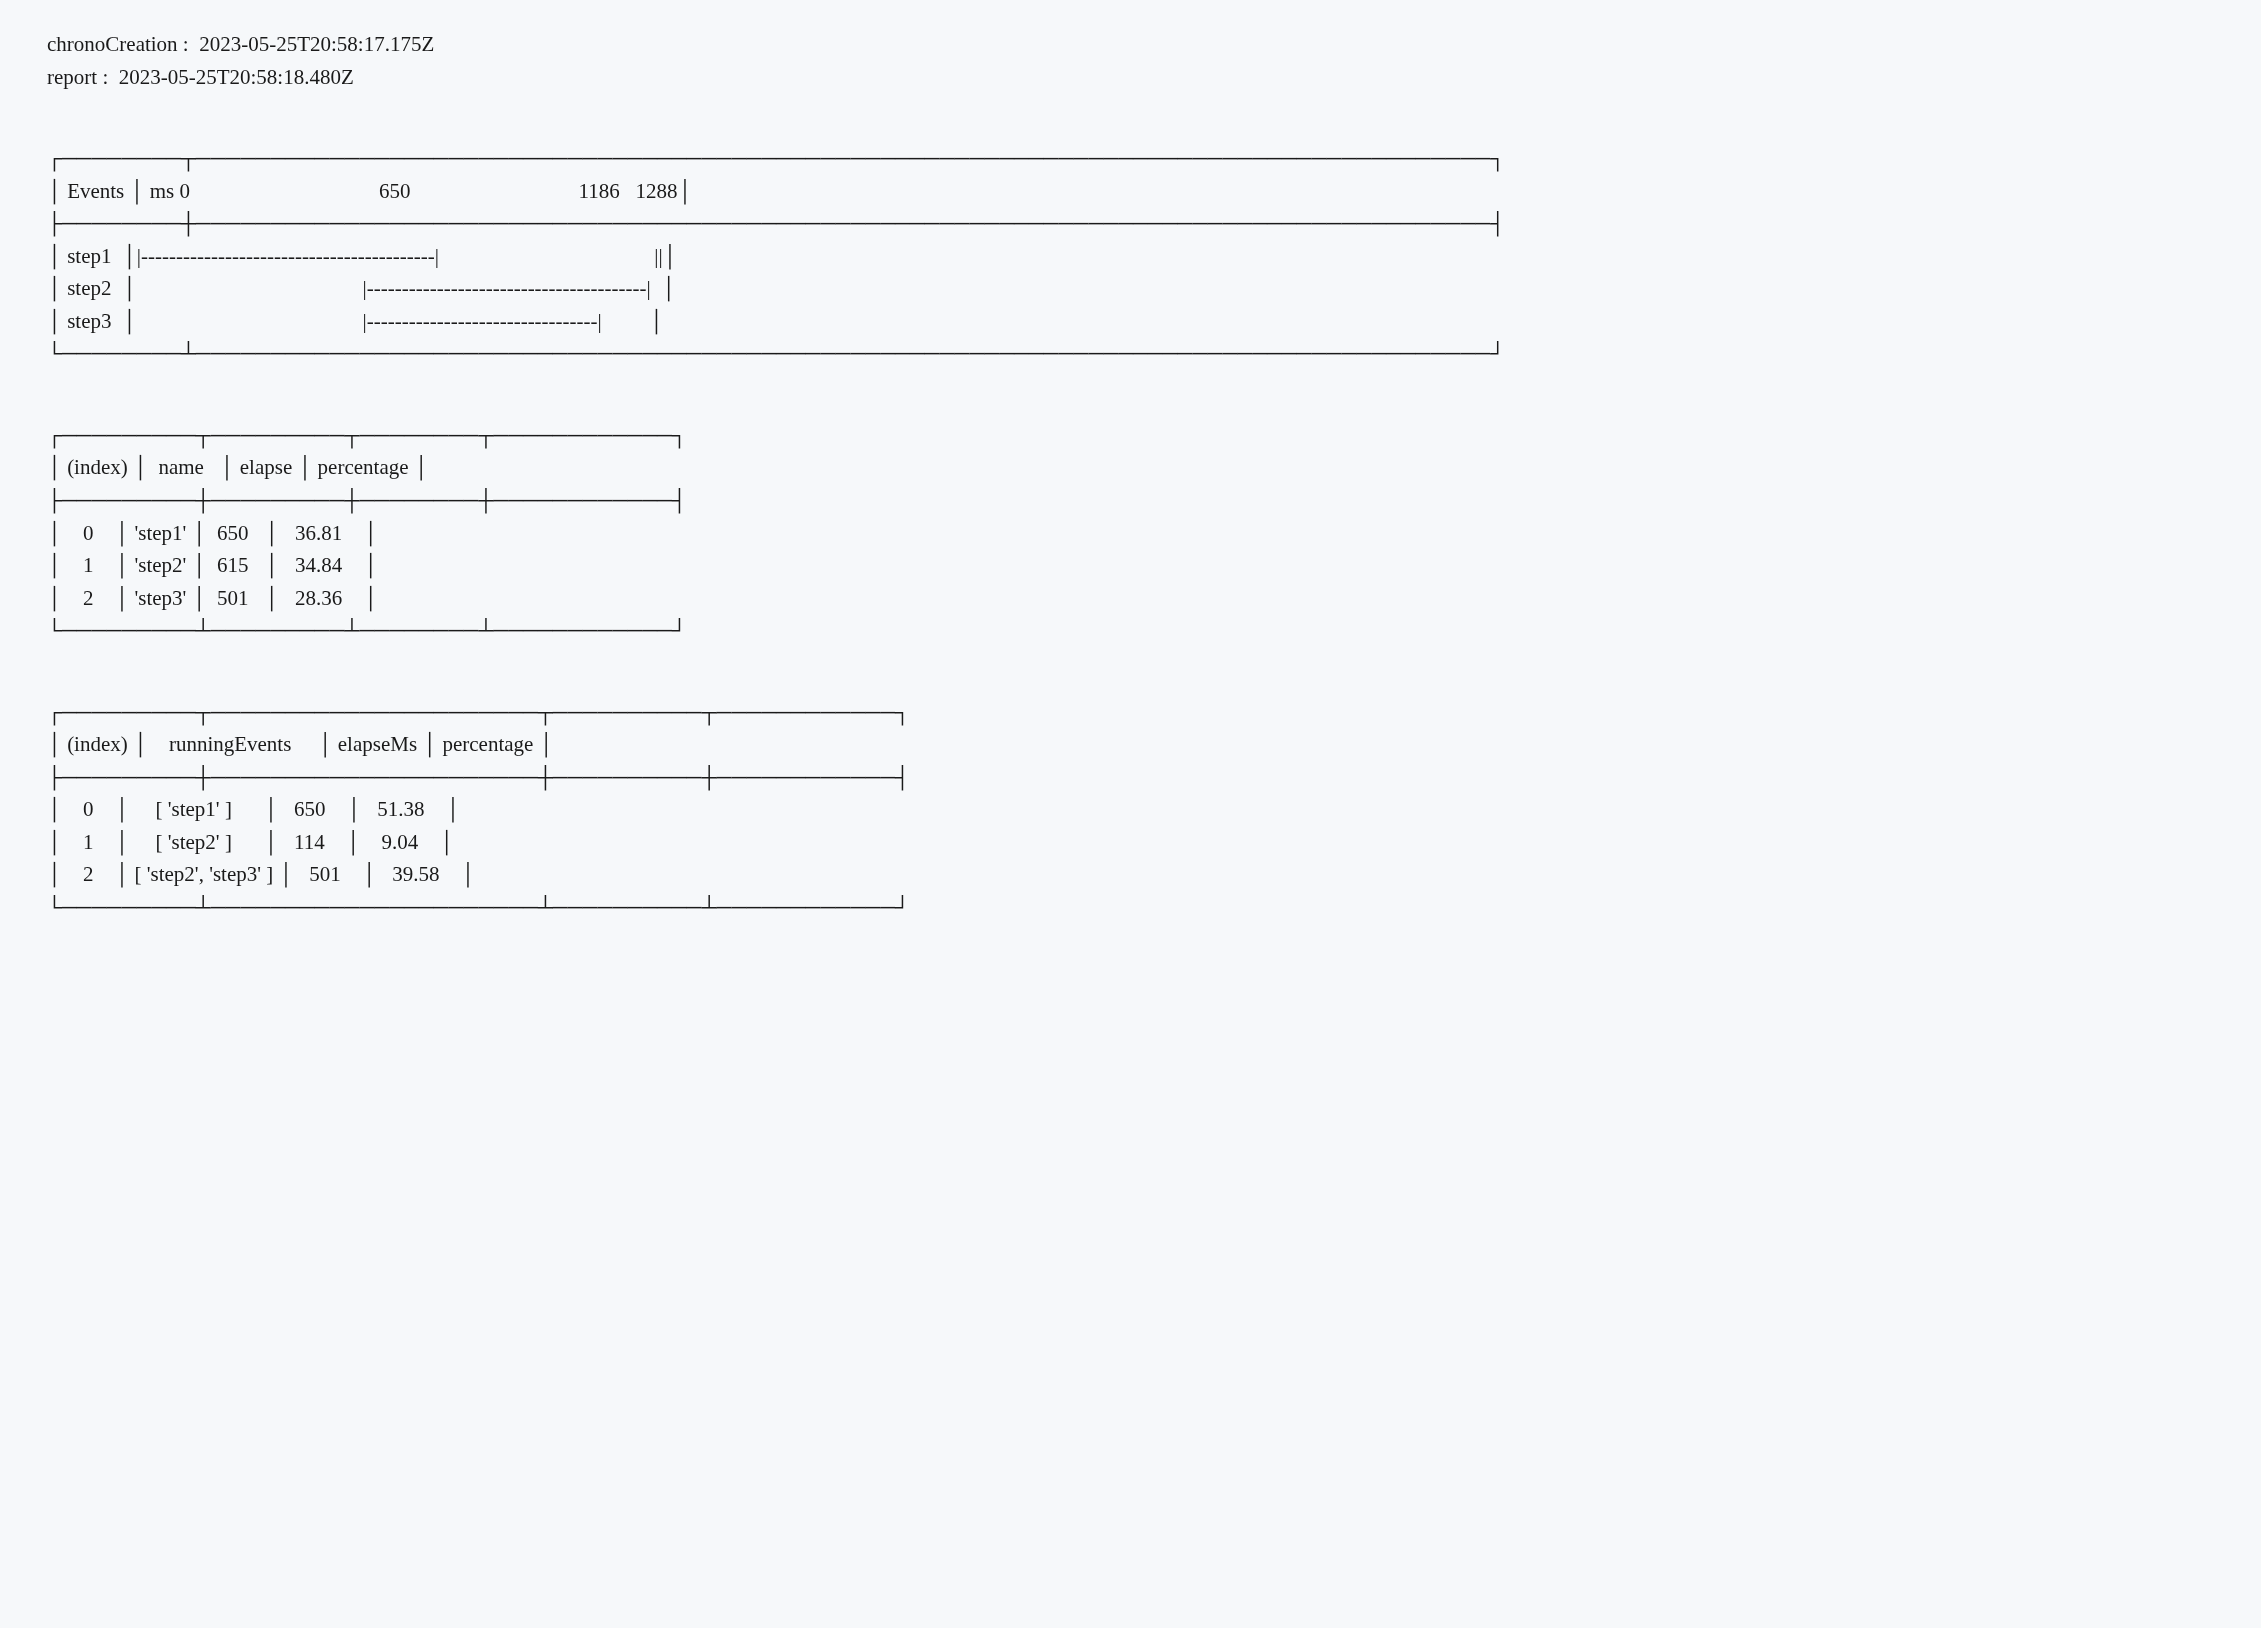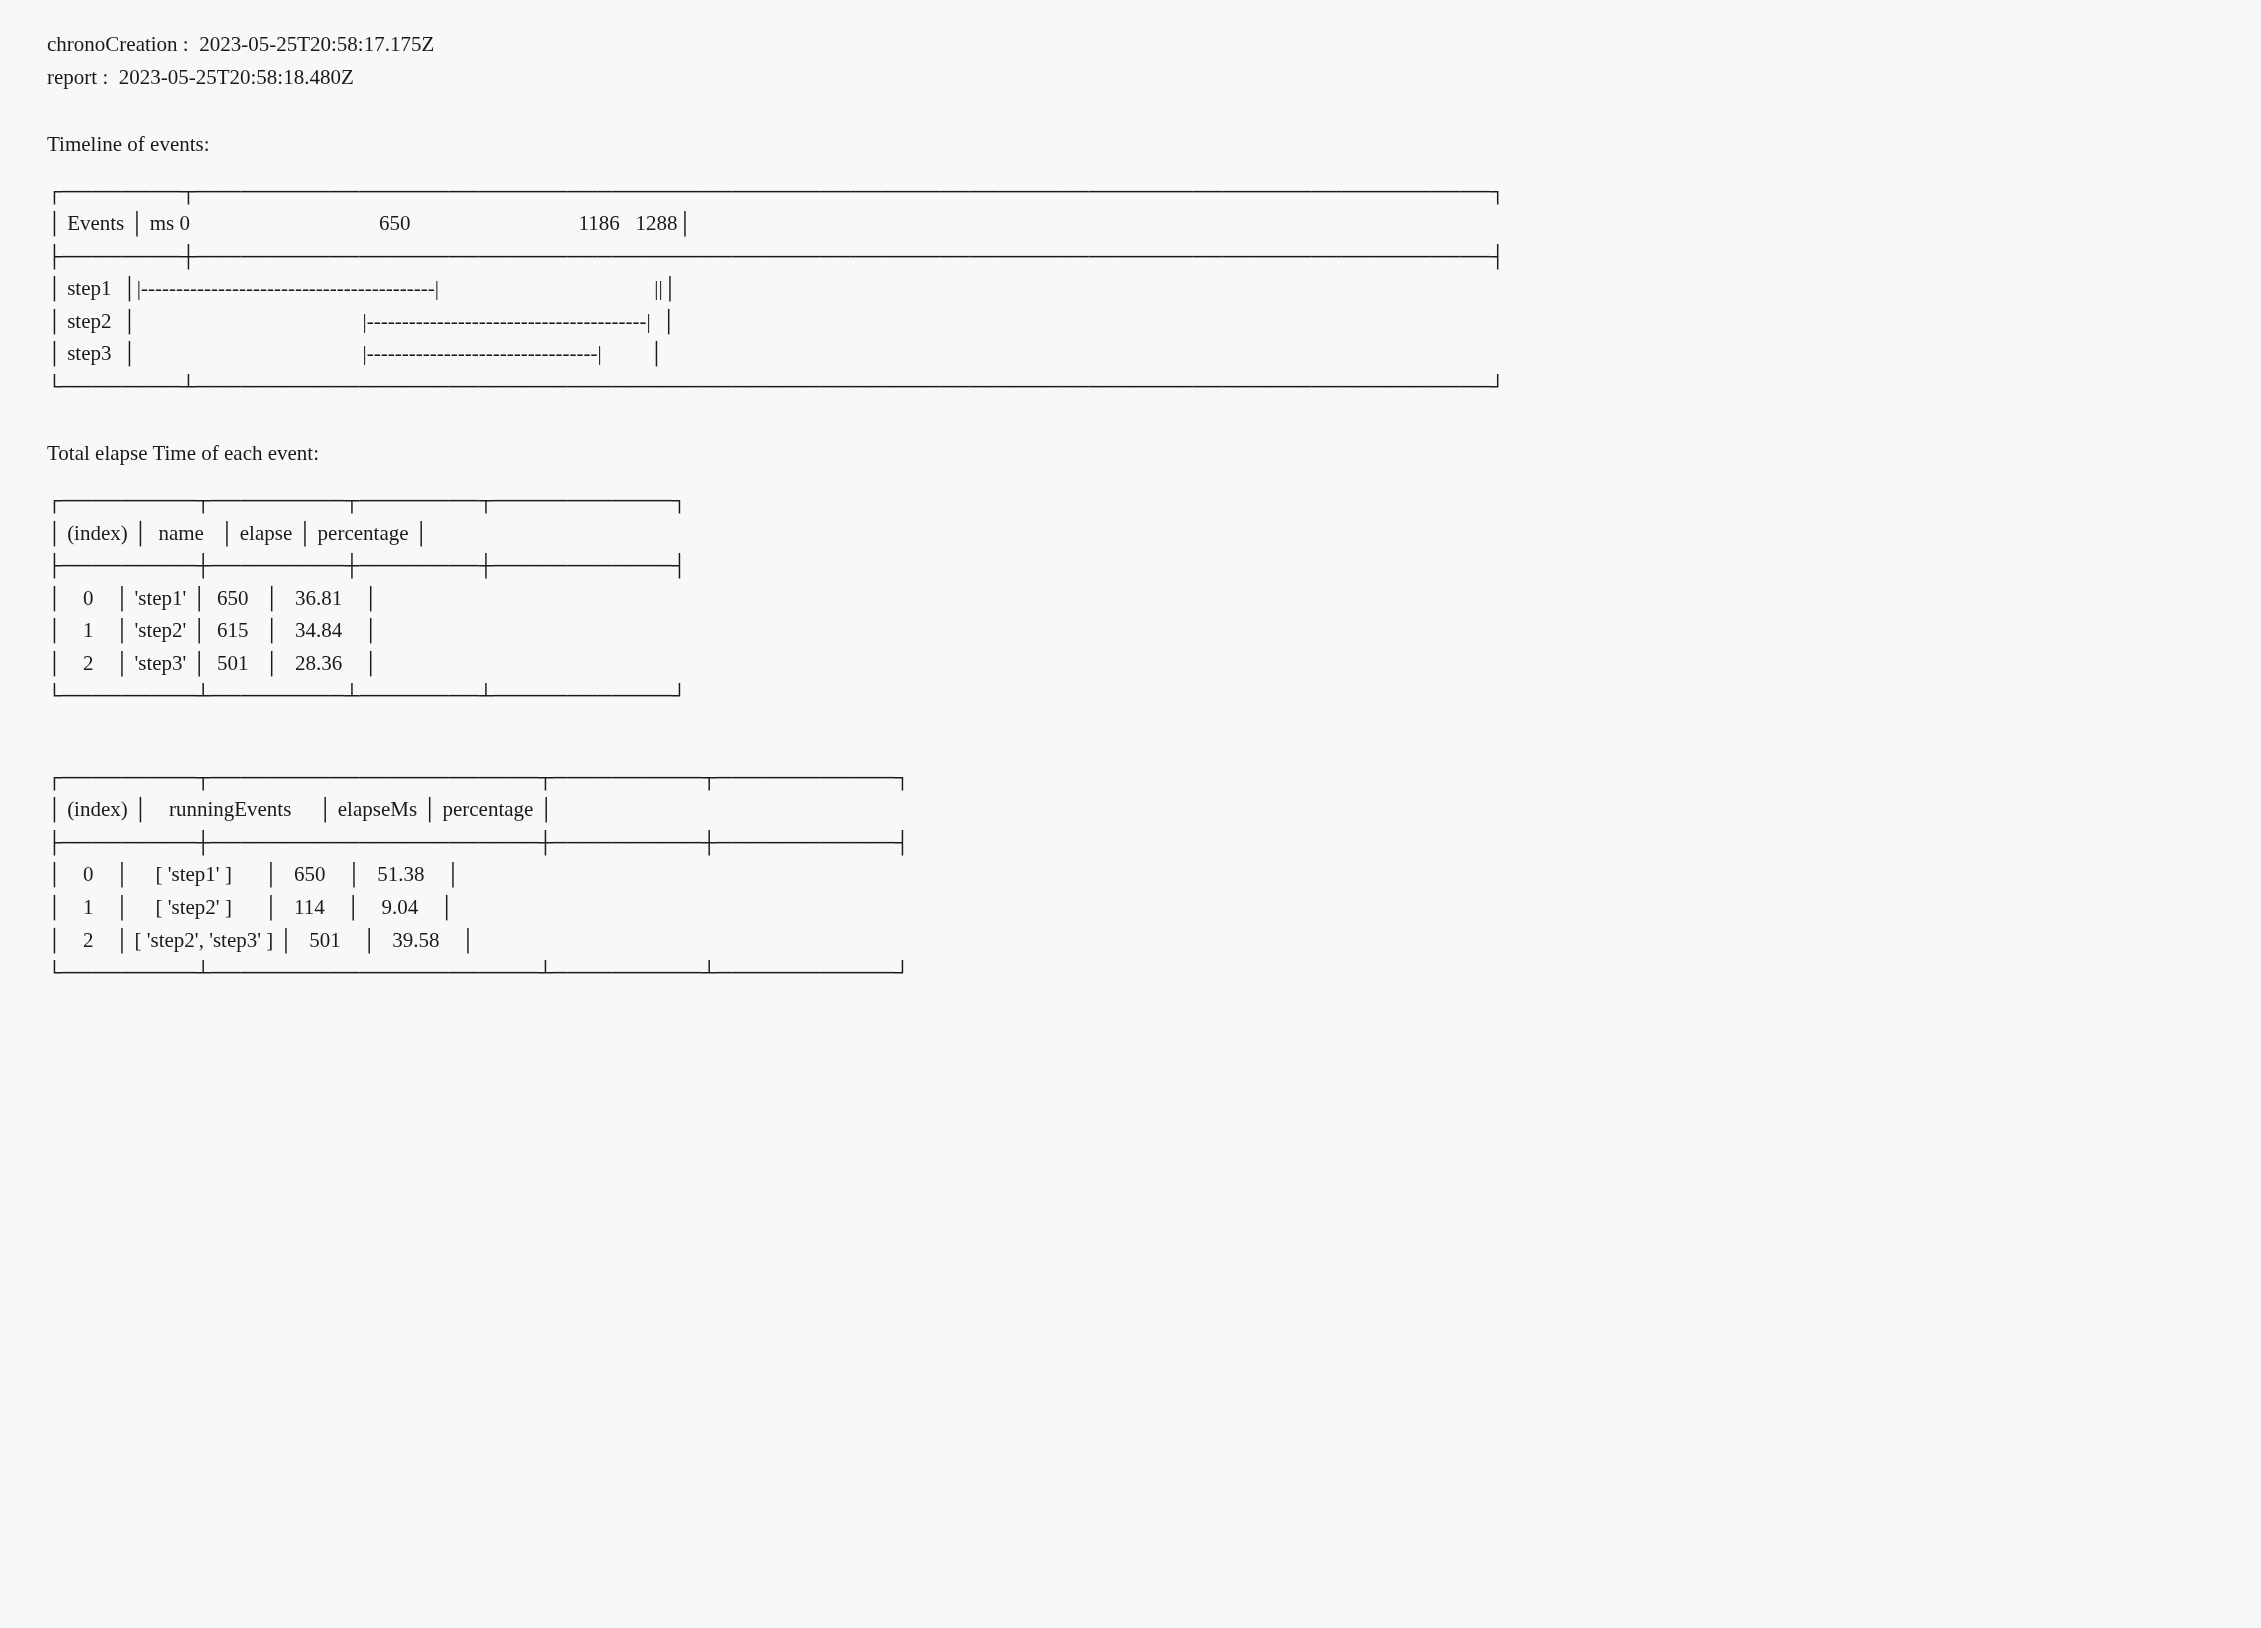--- a/index.html
+++ b/index.html
@@ -30,33 +30,31 @@
 </head>
 <body>
 
 <div class="page">
 
   <pre class="block" id="header-block">chronoCreation :  2023-05-25T20:58:17.175Z
 report :  2023-05-25T20:58:18.480Z</pre>
 
   <div class="section-gap"></div>
 
-  <pre class="block">Timeline of events:</pre>
   <div class="small-gap"></div>
   <pre class="block" id="timeline-block">┌────────┬───────────────────────────────────────────────────────────────────────────────────────┐
 │ Events │ ms 0                                    650                                1186   1288│
 ├────────┼───────────────────────────────────────────────────────────────────────────────────────┤
 │ step1  │|------------------------------------------|                                         ||│
 │ step2  │                                           |----------------------------------------|  │
 │ step3  │                                           |---------------------------------|         │
 └────────┴───────────────────────────────────────────────────────────────────────────────────────┘</pre>
 
   <div class="section-gap"></div>
 
-  <pre class="block">Total elapse Time of each event:</pre>
   <div class="small-gap"></div>
   <pre class="block" id="elapse-block">┌─────────┬─────────┬────────┬────────────┐
 │ (index) │  name   │ elapse │ percentage │
 ├─────────┼─────────┼────────┼────────────┤
 │    0    │ 'step1' │  650   │   36.81    │
 │    1    │ 'step2' │  615   │   34.84    │
 │    2    │ 'step3' │  501   │   28.36    │
 └─────────┴─────────┴────────┴────────────┘</pre>
 
   <div class="section-gap"></div>

